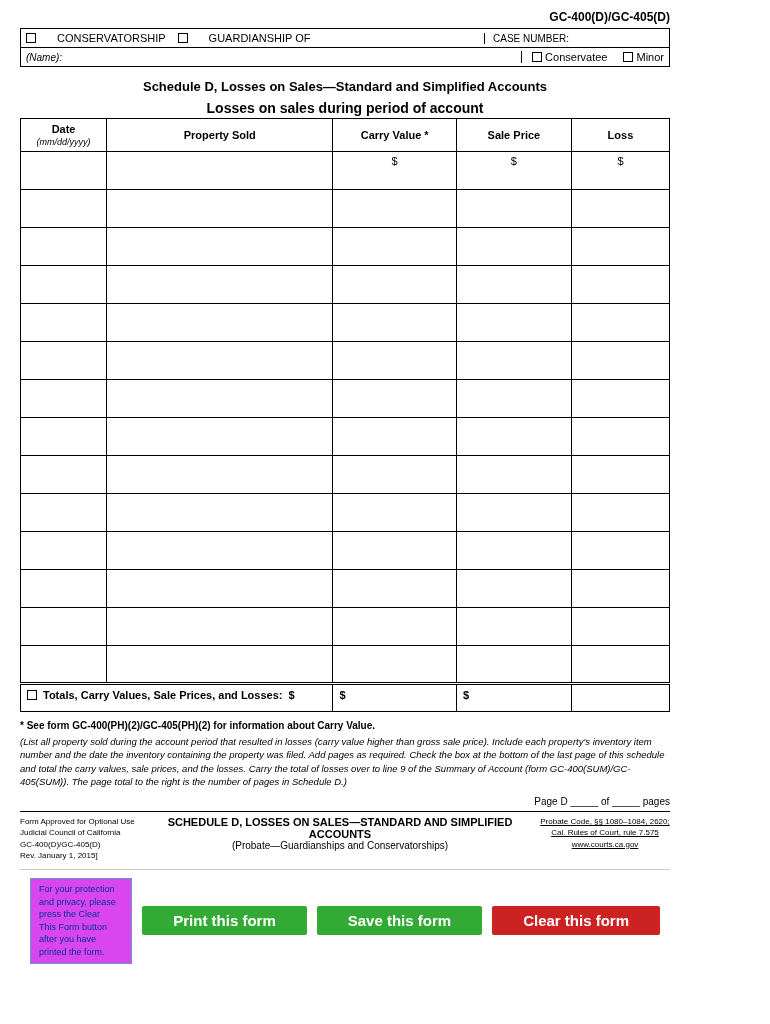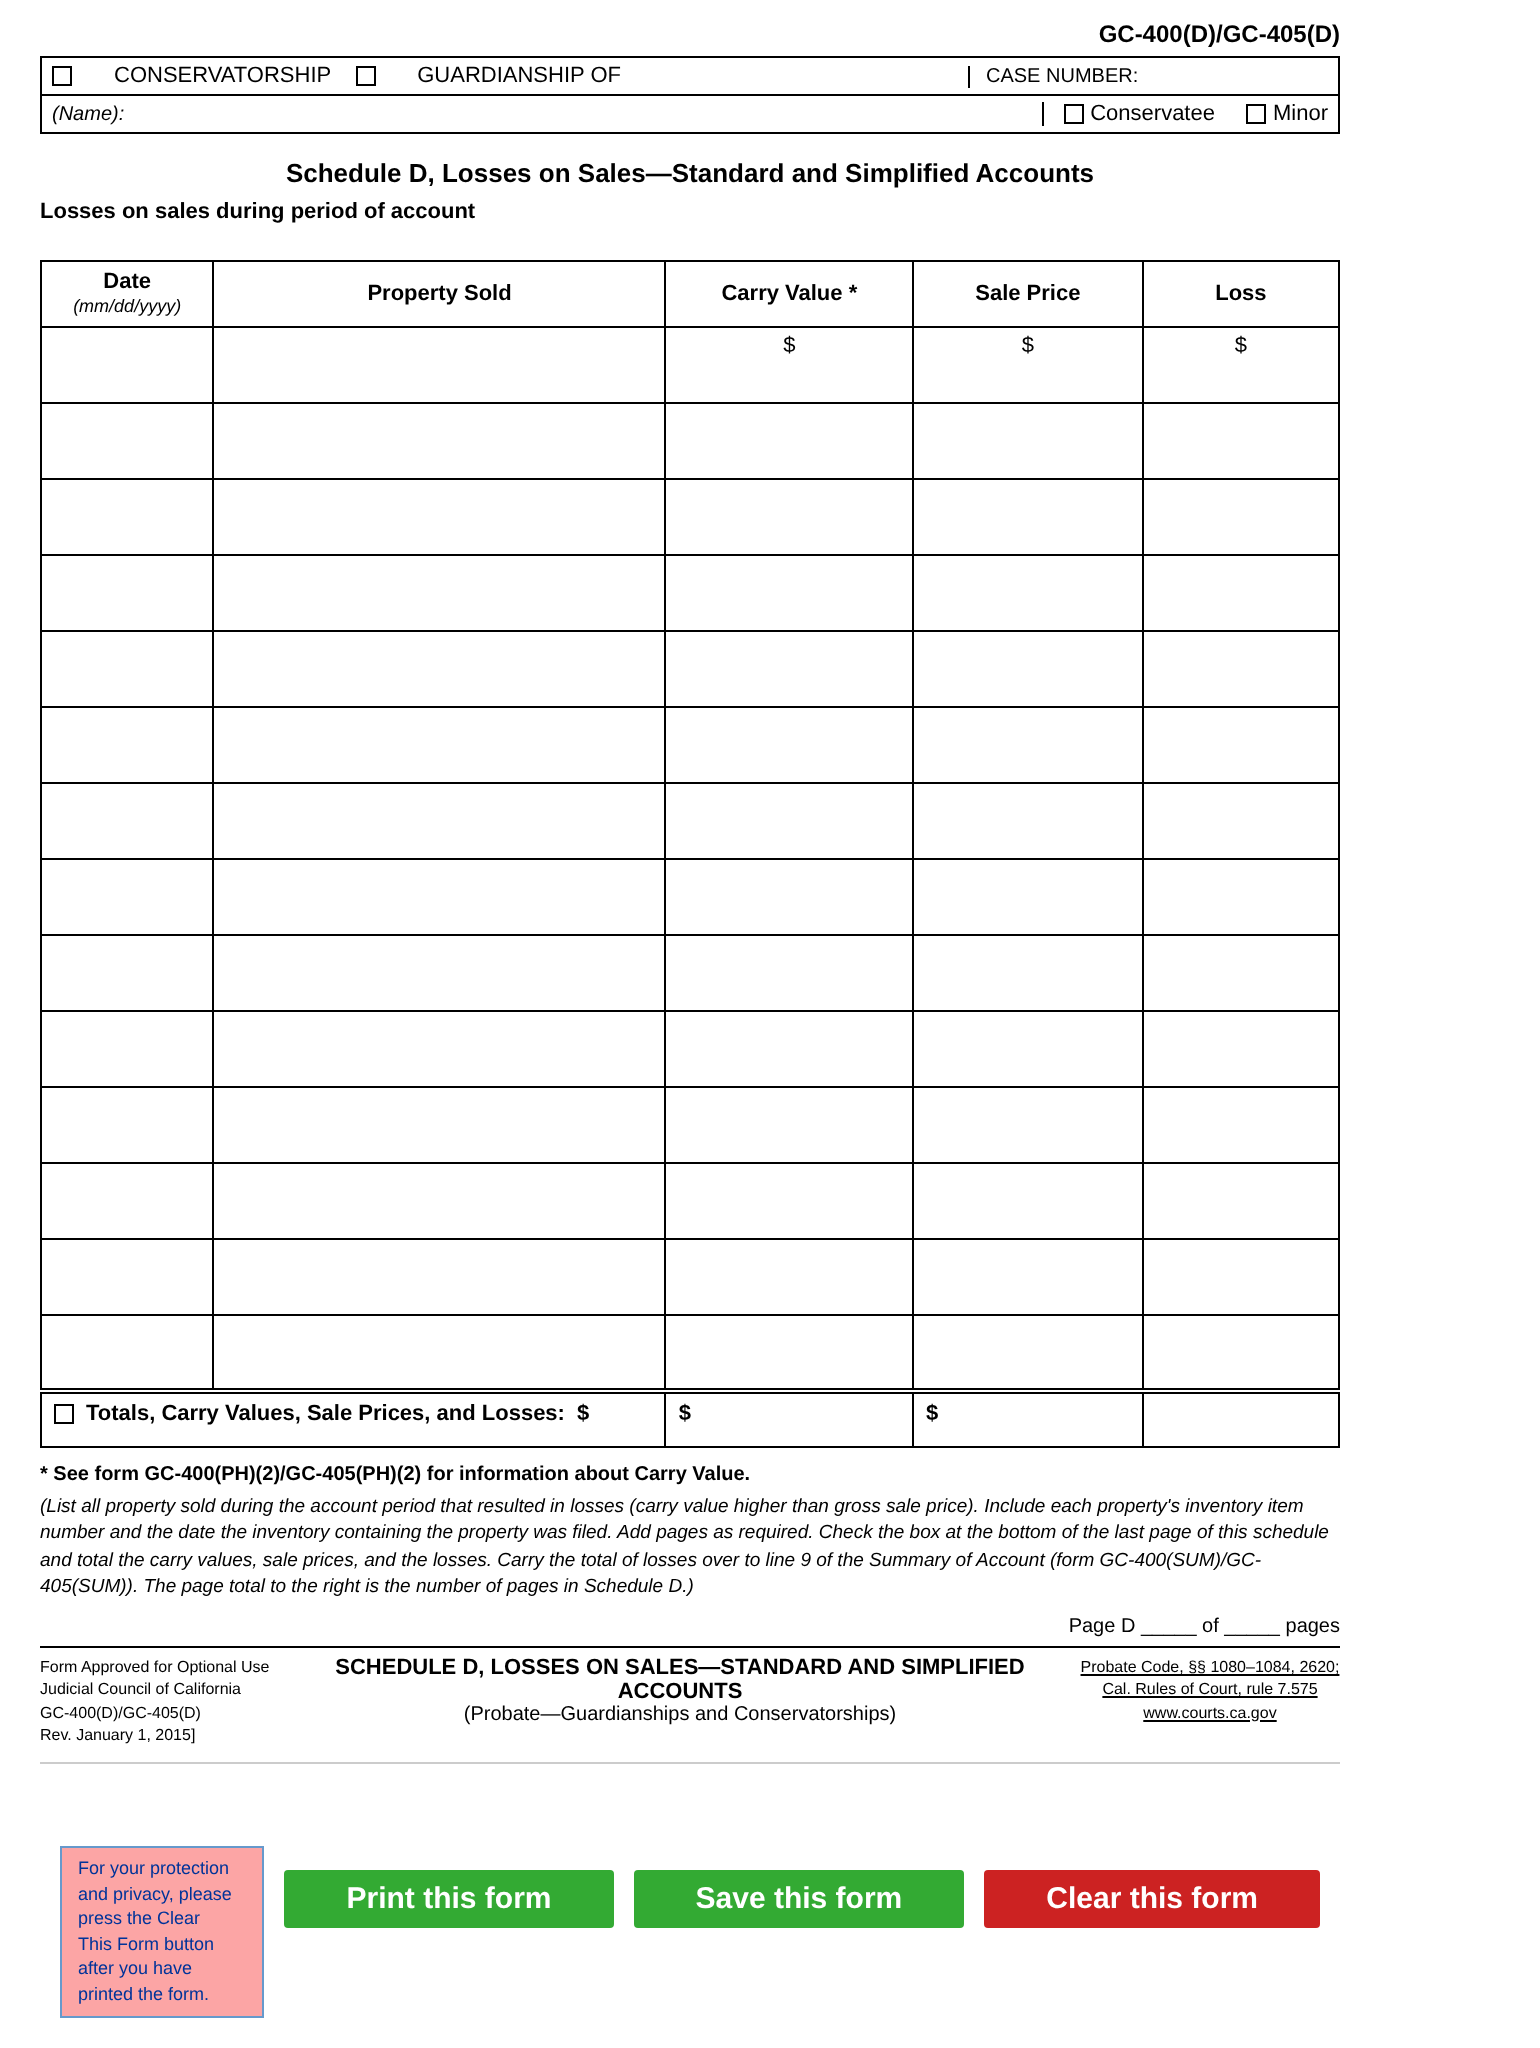--- a/index.html
+++ b/index.html
@@ -82,23 +82,24 @@
     }
     .title-section {
       text-align: center;
       margin: 12px 0 6px 0;
     }
     .title-section h2 {
       font-size: 13px;
       font-weight: bold;
     }
     .subtitle {
-      font-size: 11px;
-      font-weight: bold;
-      margin-bottom: 18px;
+      font-size: 14px;
+      font-weight: bold;
+      margin-bottom: 2px;
+      text-align: center;
     }
     .col-date { width: 90px; text-align: center; }
     .col-property { width: 260px; text-align: center; }
     .col-carry { width: 140px; text-align: center; }
     .col-sale { width: 130px; text-align: center; }
     .col-loss { width: 110px; text-align: center; }
     .footnote-section {
       margin-top: 8px;
     }
     .footnote-bold {
@@ -151,28 +152,27 @@
     .bottom-bar {
       background: #fff;
       border-top: 1px solid #ccc;
       display: flex;
       align-items: center;
       padding: 8px 10px;
       gap: 10px;
       position: relative;
     }
     .privacy-notice {
-      background: #fca5a5;
+      background: #d946ef;
       border: 1px solid #6699cc;
       color: #003399;
       font-size: 9px;
       padding: 4px 8px;
       line-height: 1.4;
       flex: 1;
-      margin-top: 33px;
     }
     .btn {
       padding: 6px 31px;
       font-size: 15px;
       font-weight: bold;
       border: none;
       cursor: pointer;
       border-radius: 2px;
     }
     .btn-print {

